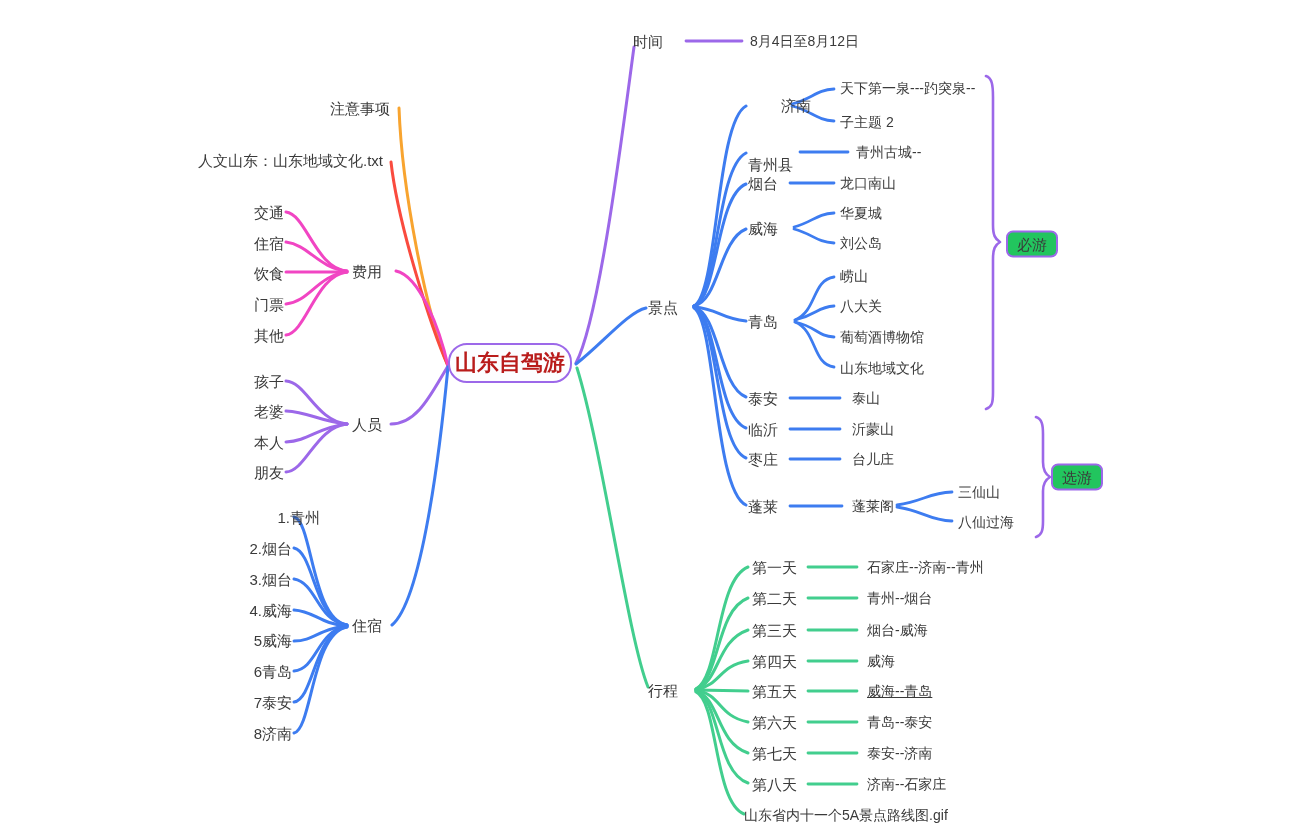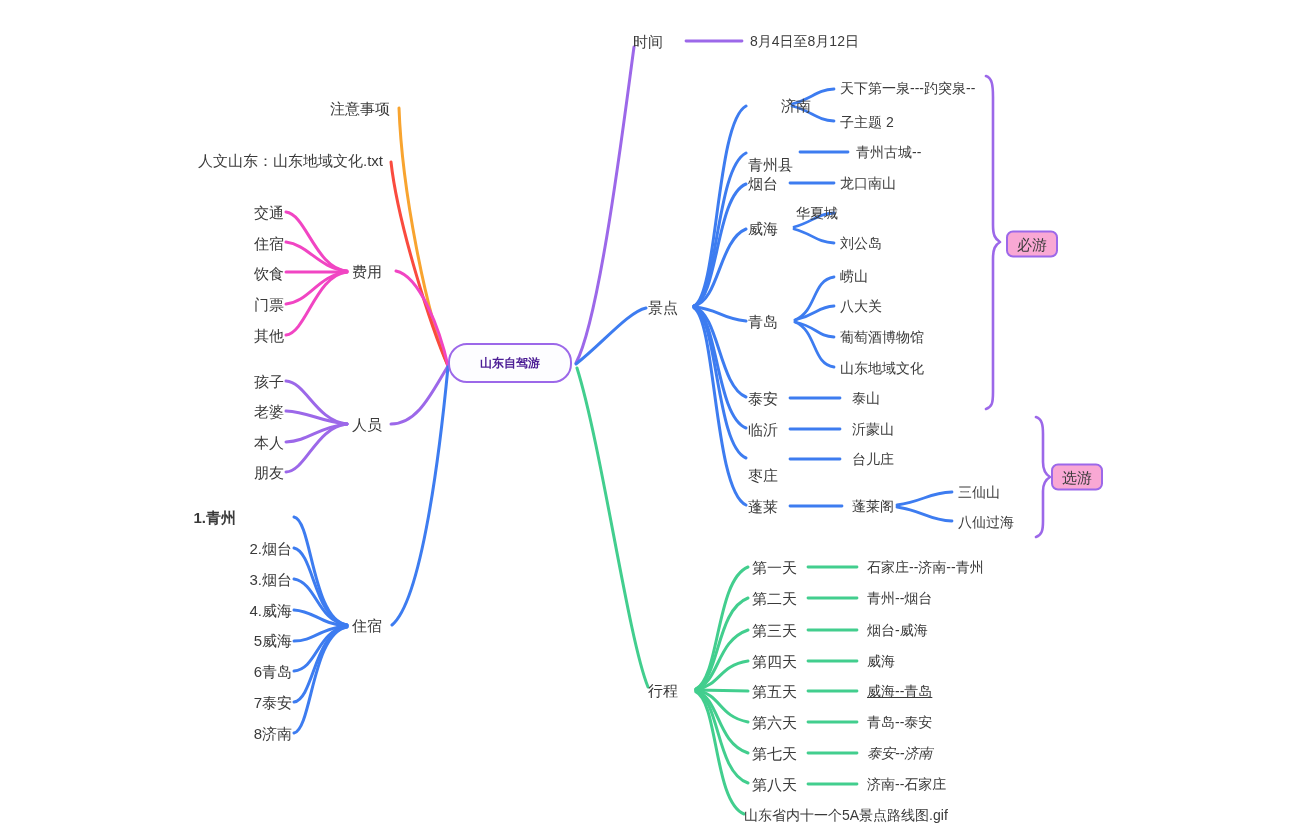--- a/index.html
+++ b/index.html
@@ -16,22 +16,22 @@
   .e-blue{stroke:#3D7CF0;}
   .e-green{stroke:#42CE8E;}
   .brace{stroke:#9C68E9;stroke-width:2.6px;}
   .lbl{position:absolute;transform:translateY(-50%);white-space:nowrap;
        font-size:15px;color:#3a3a3a;line-height:1;}
   .lbl.r{text-align:right;}
   .lbl.sm{font-size:14px;}
   .center-node{position:absolute;left:448px;top:343px;width:124px;height:40px;
        border:2.5px solid #9C68E9;border-radius:19px;background:#fdfdff;
        display:flex;align-items:center;justify-content:center;
-       font-size:12px;font-weight:bold;color:#4c1d95;box-sizing:border-box;}
-  .badge{position:absolute;transform:translate(-50%,-50%);background:#f9a8d4;
+       font-size:22px;font-weight:bold;color:#b91c1c;box-sizing:border-box;}
+  .badge{position:absolute;transform:translate(-50%,-50%);background:#22c55e;
        border:2.5px solid #9C68E9;border-radius:7px;padding:4px 9px;
        font-size:15px;color:#3a3a3a;line-height:1;}
 </style>
 </head>
 <body>
 
 <div id="stage">
 
   <svg class="edges" viewBox="0 0 1296 840">
 
@@ -142,48 +142,48 @@
   <div class="lbl r" style="right:1012px;top:304px;">门票</div>
   <div class="lbl r" style="right:1012px;top:335px;">其他</div>
 
   <div class="lbl" style="left:352px;top:424px;">人员</div>
   <div class="lbl r" style="right:1012px;top:381px;">孩子</div>
   <div class="lbl r" style="right:1012px;top:411px;">老婆</div>
   <div class="lbl r" style="right:1012px;top:442px;">本人</div>
   <div class="lbl r" style="right:1012px;top:472px;">朋友</div>
 
   <div class="lbl" style="left:352px;top:625px;">住宿</div>
-  <div class="lbl r" style="right:1060px;top:517px;font-weight:bold;">1.青州</div>
+  <div class="lbl r" style="right:976px;top:517px;">1.青州</div>
   <div class="lbl r" style="right:1004px;top:548px;">2.烟台</div>
   <div class="lbl r" style="right:1004px;top:579px;">3.烟台</div>
   <div class="lbl r" style="right:1004px;top:610px;">4.威海</div>
   <div class="lbl r" style="right:1004px;top:640px;">5威海</div>
   <div class="lbl r" style="right:1004px;top:671px;">6青岛</div>
   <div class="lbl r" style="right:1004px;top:702px;text-align:right;">7泰安</div>
   <div class="lbl r" style="right:1004px;top:733px;">8济南</div>
 
   <div class="lbl" style="left:633px;top:41px;">时间</div>
   <div class="lbl sm" style="left:750px;top:41px;">8月4日至8月12日</div>
 
   <div class="lbl" style="left:648px;top:307px;">景点</div>
   <div class="lbl" style="left:748px;top:105px;margin-left:33px;">济南</div>
   <div class="lbl" style="left:748px;top:152px;margin-top:12px;">青州县</div>
   <div class="lbl" style="left:748px;top:183px;">烟台</div>
   <div class="lbl" style="left:748px;top:228px;">威海</div>
   <div class="lbl" style="left:748px;top:321px;">青岛</div>
   <div class="lbl" style="left:748px;top:398px;">泰安</div>
   <div class="lbl" style="left:748px;top:429px;">临沂</div>
-  <div class="lbl" style="left:748px;top:475px;">枣庄</div>
+  <div class="lbl" style="left:748px;top:459px;">枣庄</div>
   <div class="lbl" style="left:748px;top:506px;">蓬莱</div>
 
   <div class="lbl sm" style="left:840px;top:88px;">天下第一泉---趵突泉--</div>
   <div class="lbl sm" style="left:840px;top:122px;">子主题 2</div>
   <div class="lbl sm" style="left:856px;top:152px;">青州古城--</div>
   <div class="lbl sm" style="left:840px;top:183px;">龙口南山</div>
-  <div class="lbl sm" style="left:796px;top:213px;">华夏城</div>
+  <div class="lbl sm" style="left:840px;top:213px;">华夏城</div>
   <div class="lbl sm" style="left:840px;top:243px;">刘公岛</div>
   <div class="lbl sm" style="left:840px;top:276px;">崂山</div>
   <div class="lbl sm" style="left:840px;top:306px;">八大关</div>
   <div class="lbl sm" style="left:840px;top:337px;">葡萄酒博物馆</div>
   <div class="lbl sm" style="left:840px;top:368px;">山东地域文化</div>
   <div class="lbl sm" style="left:852px;top:398px;">泰山</div>
   <div class="lbl sm" style="left:852px;top:429px;">沂蒙山</div>
   <div class="lbl sm" style="left:852px;top:459px;">台儿庄</div>
   <div class="lbl sm" style="left:852px;top:506px;">蓬莱阁</div>
   <div class="lbl sm" style="left:958px;top:492px;">三仙山</div>
@@ -201,18 +201,18 @@
   <div class="lbl" style="left:752px;top:722px;">第六天</div>
   <div class="lbl" style="left:752px;top:753px;">第七天</div>
   <div class="lbl" style="left:752px;top:784px;">第八天</div>
 
   <div class="lbl sm" style="left:867px;top:567px;">石家庄--济南--青州</div>
   <div class="lbl sm" style="left:867px;top:598px;">青州--烟台</div>
   <div class="lbl sm" style="left:867px;top:630px;">烟台-威海</div>
   <div class="lbl sm" style="left:867px;top:661px;">威海</div>
   <div class="lbl sm" style="left:867px;top:691px;text-decoration:underline;">威海--青岛</div>
   <div class="lbl sm" style="left:867px;top:722px;">青岛--泰安</div>
-  <div class="lbl sm" style="left:867px;top:753px;font-style:italic;">泰安--济南</div>
+  <div class="lbl sm" style="left:867px;top:753px;">泰安--济南</div>
   <div class="lbl sm" style="left:867px;top:784px;">济南--石家庄</div>
 
   <div class="lbl sm" style="left:744px;top:815px;">山东省内十一个5A景点路线图.gif</div>
 
 </div>
 
 </body></html>

